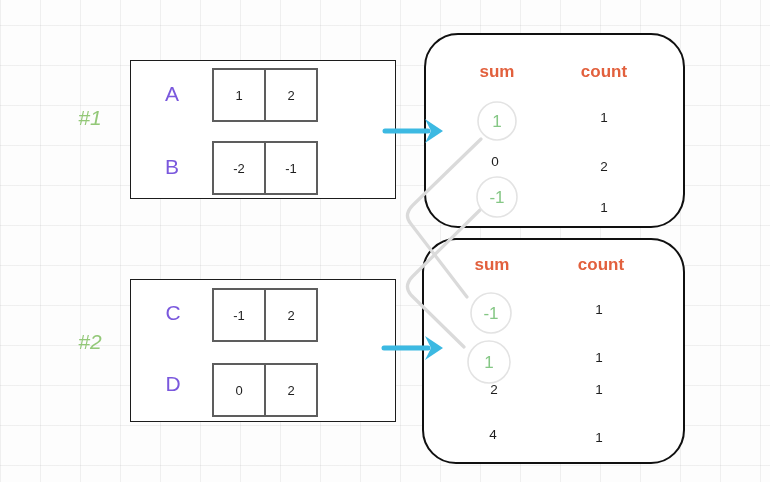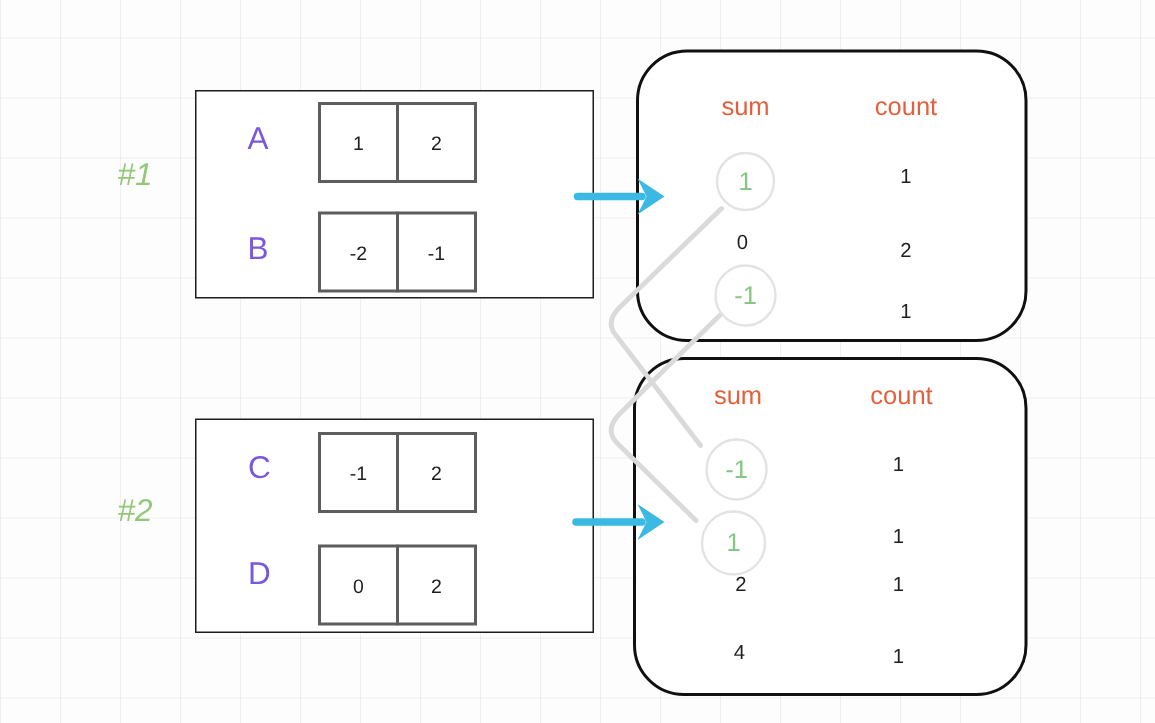--- a/index.html
+++ b/index.html
@@ -29,21 +29,21 @@
   .cell{
     width:50px;height:50px;border:2px solid #5d5d5d;background:#fff;
     display:flex;align-items:center;justify-content:center;
     font-size:13px;color:#1e1e1e;
   }
   .cell + .cell{margin-left:-2px;}
   .result-table{
     border:2px solid #101010;border-radius:34px;background:#ffffff;
   }
   .hdr{
-    color:#e2603d;font-size:17px;
+    color:#e2603d;font-size:17px;font-weight:bold;
   }
   .num{
     color:#1e1e1e;font-size:13.5px;
   }
   .green-num{
     color:#85c785;font-size:17px;
   }
   svg.overlay{position:absolute;left:0;top:0;pointer-events:none;}
   .txt-layer{position:absolute;left:0;top:0;width:770px;height:482px;pointer-events:none;}
 </style>

